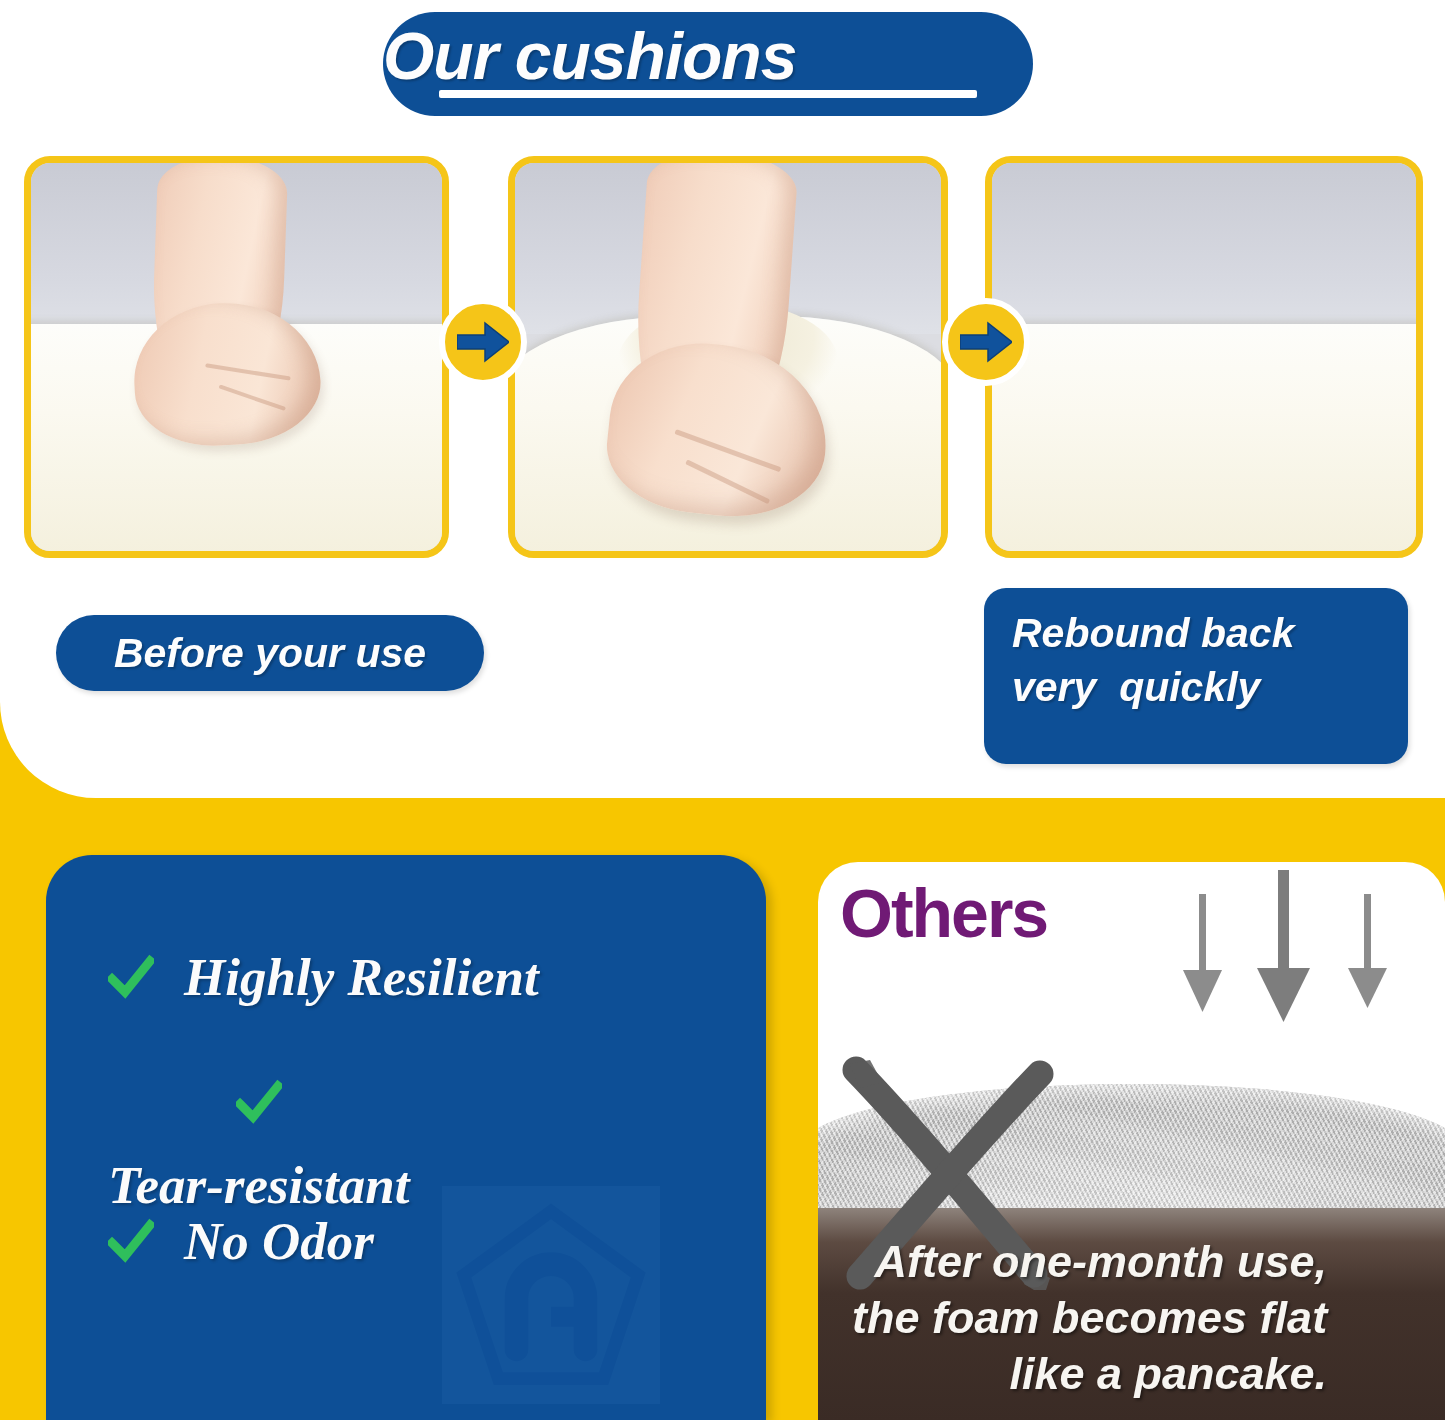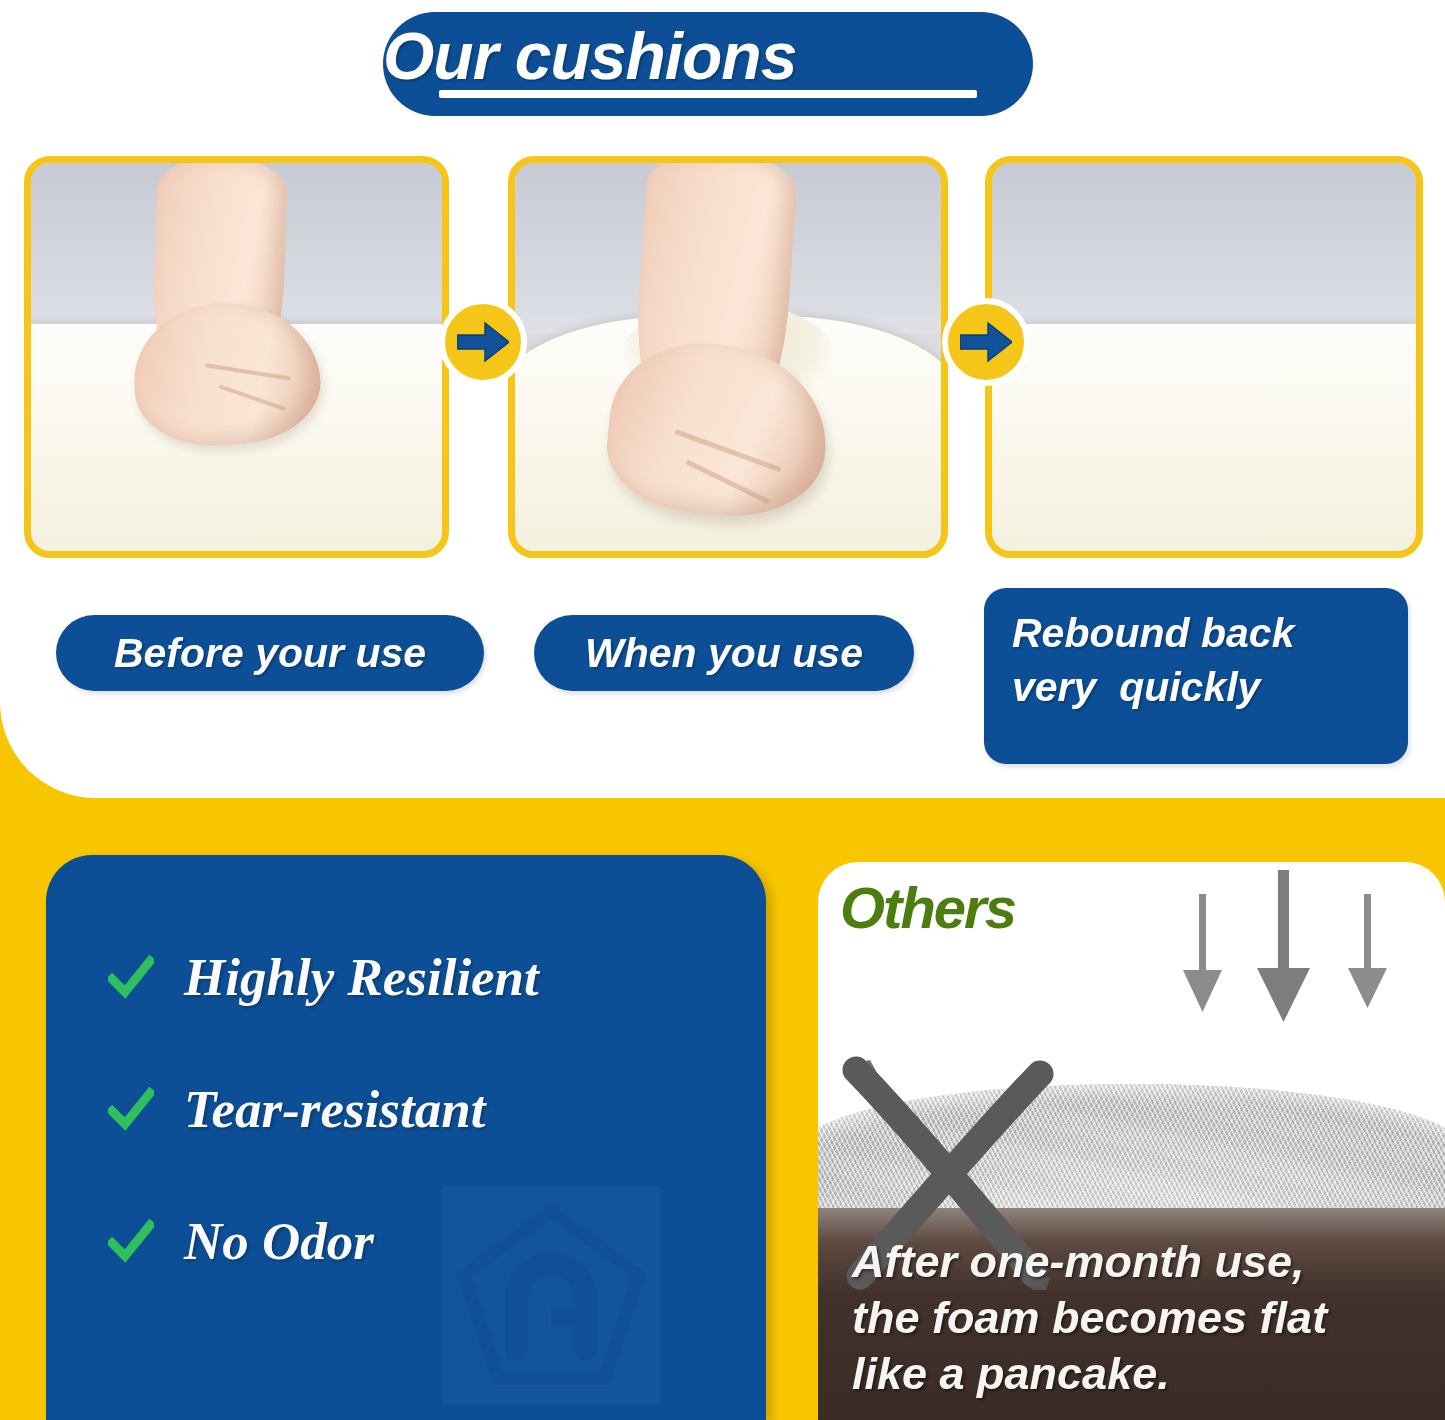--- a/index.html
+++ b/index.html
@@ -215,21 +215,21 @@
     font-family: Liberation Serif, serif;
   }
   .feature {
     position: absolute;
     left: 62px;
     display: flex;
     align-items: center;
     gap: 30px;
   }
   .f1 { top: 92px; }
-  .f2 { top: 224px; }
+  .f2 { top: 224px; flex-direction: column; }
   .f3 { top: 356px; }
   .check { width: 46px; height: 46px; flex: none; }
   .feature-label {
     font-size: 53px;
     font-weight: bold;
     font-style: italic;
     color: #fbfbfb;
     text-shadow: 2px 2px 3px rgba(0,0,0,.25);
     white-space: nowrap;
   }
@@ -248,25 +248,24 @@
     left: 818px; top: 862px;
     width: 627px; height: 558px;
     background: #ffffff;
     border-radius: 40px 40px 0 0;
     overflow: hidden;
     z-index: 3;
   }
   .others-title {
     position: absolute;
     left: 22px; top: 12px;
-    font-size: 58px;
+    font-size: 68px;
     font-weight: bold;
-    font-style: italic;
     letter-spacing: -2px;
-    color: #4d7c0f;
+    color: #701a75;
   }
   
   .flat-foam {
     position: absolute;
     left: -16px; right: -16px;
     top: 222px;
     height: 200px;
     background:
       radial-gradient(ellipse 70% 120% at 50% 130%, #ffffff 0%, #f2f2f2 42%, #d4d4d4 74%, #bdbdbd 100%);
     border-radius: 50% 50% 0 0 / 64px 64px 0 0;
@@ -307,21 +306,21 @@
     position: absolute;
     left: 34px; bottom: 18px;
     font-size: 45px;
     line-height: 56px;
     font-weight: bold;
     font-style: italic;
     color: #f7f5f1;
     text-shadow: 2px 2px 3px rgba(0,0,0,.45);
     z-index: 4;
   }
-  .others-caption span { display: block; white-space: pre; }
+  .others-caption span { display: block; white-space: pre; text-align: right; }
 
   
   .yellow-base { position:absolute; left:0; top:798px; width:1445px; height:622px; background:#f7c600; z-index:1; }
 </style>
 </head>
 <body>
 
 <div id="poster">
 
   <div class="yellow-base"></div>
@@ -369,21 +368,20 @@
     </div>
     <div class="arrow-badge b2">
       <span>
         <svg viewBox="0 0 52 44" aria-hidden="true">
           <path d="M0 15 H28 V3 L52 22 L28 41 V29 H0 Z" fill="#10529c" stroke="#0b3f78" stroke-width="1.5"></path>
         </svg>
       </span>
     </div>
 
     <div class="cap cap-1">Before your use</div>
-    <div class="cap cap-2">When you use</div>
     <div class="cap cap-3">
       <span>Rebound back</span>
       <span>very  quickly</span>
     </div>
   </div>
 
   <div class="blue-panel">
     <div class="feature f1">
       <span class="check">
         <svg viewBox="0 0 46 46" aria-hidden="true">

